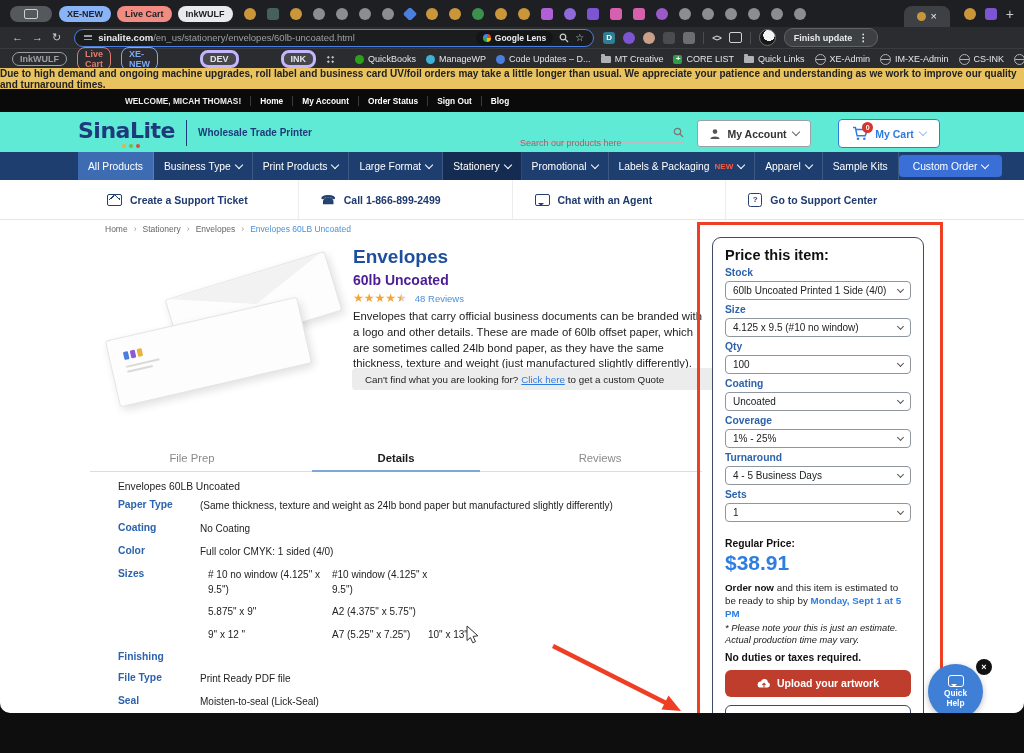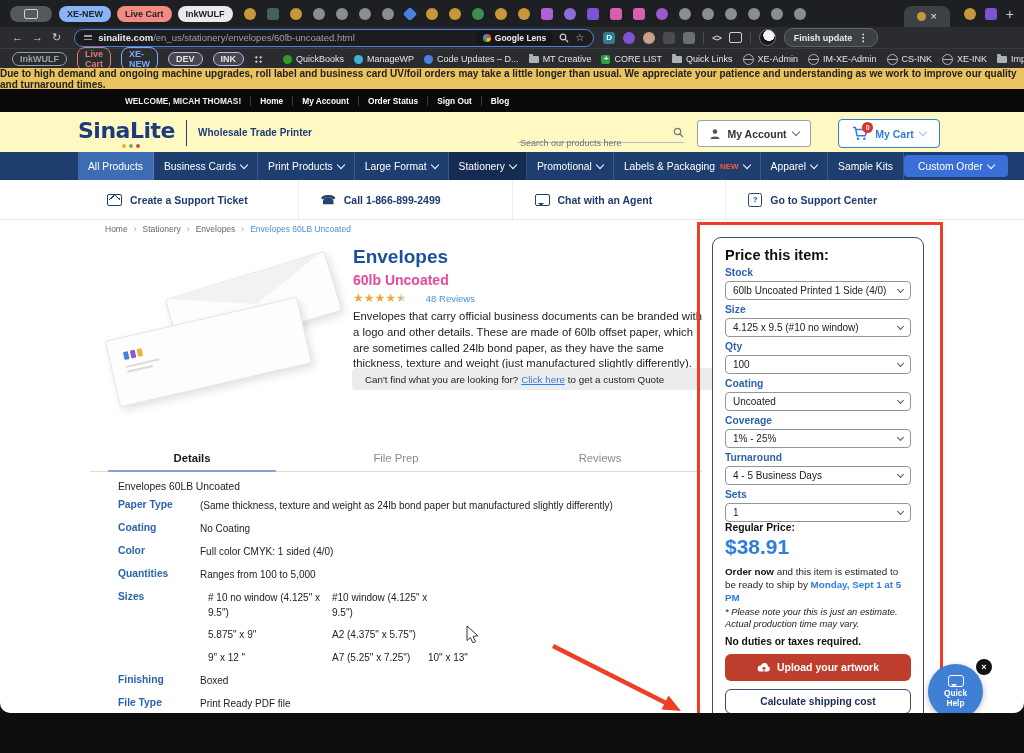--- a/index.html
+++ b/index.html
@@ -34,38 +34,38 @@
   .ext.sq{border-radius:3px;display:flex;align-items:center;justify-content:center;color:#fff;font-size:8px;font-weight:700;}
   .vdiv{width:1px;height:12px;background:#4a4c50;}
   .code-ic{color:#cfd1d4;font-size:9px;font-weight:700;letter-spacing:-1px;}
   .boxic{width:11px;height:9px;border:1.2px solid #cfd1d4;border-radius:2px;}
   .profile{width:15px;height:15px;border-radius:50%;background:radial-gradient(circle at 60% 35%,#f4f4f4 0 42%,#17181a 44%);border:1px solid #6b6e72;}
   .finish-btn{height:17px;border-radius:9px;background:#3c4043;color:#e8eaed;font-size:9px;font-weight:600;display:flex;align-items:center;padding:0 9px;gap:6px;border:1px solid #5f6368;white-space:nowrap;}
   .kebab{color:#e8eaed;font-size:10px;}
   .bookmarksbar{position:absolute;top:48px;left:0;right:0;height:20px;background:#2b2c2f;border-top:1px solid #3a3b3e;display:flex;align-items:center;padding:0 12px;gap:10px;font-size:9px;color:#e3e5e8;}
   .bm{display:flex;align-items:center;gap:4px;white-space:nowrap;}
   .bm-chip{border:1px solid #9aa0a6;border-radius:8px;padding:1px 7px;font-weight:700;}
-  .bm-chip.solid{background:#45474b;border:1px solid #c4b5fd;}
+  .bm-chip.solid{background:#45474b;border:3px solid #c4b5fd;margin-left:32px;}
   .bi-dot{width:9px;height:9px;border-radius:50%;}
   .bi-folder{width:10px;height:7px;background:#aeb1b5;border-radius:1px;position:relative;}
   .bi-folder::before{content:"";position:absolute;left:0;top:-2px;width:4px;height:2px;background:#aeb1b5;border-radius:1px 1px 0 0;}
   .bi-globe{width:9px;height:9px;border-radius:50%;border:1px solid #aeb1b5;background:linear-gradient(#aeb1b5,#aeb1b5) center/100% 1px no-repeat;}
   .bi-plus{width:9px;height:9px;border-radius:2px;background:#2f9e44;color:#fff;font-size:8px;font-weight:700;display:flex;align-items:center;justify-content:center;line-height:1;}
   .bi-grid{width:9px;height:9px;background:
       radial-gradient(circle,#cfd1d4 1px,transparent 1.2px) 0 0/4.5px 4.5px;}
   
   .banner{position:absolute;top:68px;left:0;right:0;height:21px;background:#e9c35f;color:#222;
           font-size:10px;font-weight:600;display:flex;align-items:center;justify-content:center;}
   .topbar{position:absolute;top:89px;left:0;right:0;height:23px;background:#0a0a0a;color:#fff;
           display:flex;align-items:center;padding-left:125px;font-size:8.3px;font-weight:600;gap:0;}
   .topbar .tlink{padding:0 9px;border-right:1px solid #3a3a3a;}
   .topbar .tlink:last-child{border-right:none;}
   .topbar .welcome{padding-right:9px;border-right:1px solid #3a3a3a;color:#eee;}
   
-  .siteheader{position:absolute;top:112px;left:0;right:0;height:40px;background:#fef9c3;}
+  .siteheader{position:absolute;top:112px;left:0;right:0;height:40px;background:#5eead4;}
   .logo{position:absolute;left:78px;top:6px;font-size:22px;font-weight:700;color:#1e3a7a;letter-spacing:-.5px;font-family:"DejaVu Sans","Liberation Sans",sans-serif;}
   .logo-dots{position:absolute;left:122px;top:32px;display:flex;gap:3px;}
   .logo-dots i{width:4px;height:4px;border-radius:50%;}
   .logo-sep{position:absolute;left:186px;top:8px;width:1px;height:26px;background:#1e3a7a;}
   .tagline{position:absolute;left:198px;top:15px;font-size:10px;font-weight:700;color:#1e3a7a;}
   .searchbox{position:absolute;left:518px;top:122px;width:166px;border-bottom:1px solid #b9bdc2;display:flex;align-items:center;height:20px;}
   .searchbox input{border:none;outline:none;flex:1;font-size:9px;color:#444;font-family:inherit;background:transparent;margin-top:22px;}
   .hdr-btn{position:absolute;display:flex;align-items:center;justify-content:center;gap:6px;background:#fff;}
   .acct-btn{left:697px;top:120px;width:112px;height:25px;border:1px solid #9aa0a6;border-radius:3px;font-size:10.5px;font-weight:700;color:#333;}
   .cart-btn{left:838px;top:119px;width:100px;height:27px;border:1.5px solid #2e7de0;border-radius:4px;font-size:10.5px;font-weight:700;color:#2e7de0;}
@@ -98,25 +98,25 @@
   .product-image{position:absolute;left:108px;top:272px;width:235px;height:128px;}
   .env{position:absolute;background:#fdfdfd;border:1px solid #e4e4e4;border-radius:3px;box-shadow:2px 4px 8px rgba(0,0,0,.12);}
   .env.back{left:62px;top:2px;width:165px;height:60px;transform:rotate(-17deg);}
   .env.back .flap{position:absolute;left:4px;right:4px;top:0;height:30px;background:#f2f2f2;clip-path:polygon(0 0,100% 0,52% 100%);}
   .env.front{left:2px;top:46px;width:195px;height:66px;transform:rotate(-13deg);}
   .env-logo{position:absolute;left:14px;top:14px;display:flex;gap:2px;}
   .env-logo i{width:5px;height:8px;border-radius:1px;}
   .env-lines{position:absolute;left:14px;top:28px;}
   .env-lines i{display:block;width:34px;height:2px;background:#d9d9d9;margin-bottom:3px;}
   .p-title{position:absolute;left:353px;top:246px;font-size:19px;font-weight:700;color:#1d4f9e;}
-  .p-sub{position:absolute;left:353px;top:272px;font-size:14px;font-weight:700;color:#ec4899;}
+  .p-sub{position:absolute;left:353px;top:272px;font-size:14px;font-weight:700;color:#4c1d95;}
   .p-stars{position:absolute;left:353px;top:291px;font-size:12px;display:flex;align-items:center;gap:2px;}
   .star{color:#f0a63a;}
   .star.half{background:linear-gradient(90deg,#f0a63a 50%,#cfcfcf 50%);-webkit-background-clip:text;background-clip:text;color:transparent;}
-  .reviews-link{font-size:9.5px;color:#4a90d9;margin-left:17px;}
+  .reviews-link{font-size:9.5px;color:#4a90d9;margin-left:6px;}
   .p-desc{position:absolute;left:353px;top:309px;width:352px;font-size:11.3px;line-height:1.4;color:#222;}
   .quote-box{position:absolute;left:352px;top:368px;width:352px;height:22px;background:#ececec;border-radius:4px;display:flex;align-items:center;padding-left:13px;font-size:9.8px;color:#222;gap:3px;}
   .quote-box a{color:#2e7de0;text-decoration:underline;}
   
   .ptabs{position:absolute;left:90px;top:449px;width:612px;display:flex;border-bottom:1px solid #ddd;height:22px;}
   .ptab{flex:1;text-align:center;font-size:11.3px;color:#8a8a8a;padding-top:3px;position:relative;}
   .ptab.active{color:#1a1a1a;font-weight:700;}
   .ptab.active::after{content:"";position:absolute;left:18px;right:18px;bottom:-1px;height:2px;background:#7da7d9;}
   
   .d-heading{position:absolute;left:118px;top:481px;font-size:10.3px;color:#222;}
@@ -125,21 +125,21 @@
   .dlabel{font-size:10.3px;font-weight:700;color:#2d63ad;line-height:1.25;}
   .dvalue{font-size:10px;color:#222;line-height:1.45;}
   .sizes-grid{display:grid;grid-template-columns:124px 96px auto;row-gap:8px;padding-left:8px;font-size:10px;color:#222;}
   
   .annotation-rect{position:absolute;left:697px;top:222px;width:240px;height:521px;border:3px solid #ee3f25;pointer-events:none;}
   .price-panel{position:absolute;left:712px;top:237px;width:212px;height:506px;background:#fff;border:1.5px solid #3d4a68;border-radius:9px;padding:9px 12px;box-sizing:border-box;}
   .pp-title{font-size:14.5px;font-weight:700;color:#111;margin-bottom:4px;}
   .pfield-label{font-size:10.3px;font-weight:700;color:#2d63ad;margin:4px 0 3px;}
   .pselect{height:17px;border:1px solid #8f969e;border-radius:4px;display:flex;align-items:center;padding:0 7px;font-size:10px;color:#202124;justify-content:space-between;background:#fff;}
   .pselect .caret{color:#555;width:4px;height:4px;}
-  .pp-reg{font-size:10.3px;font-weight:700;color:#111;margin-top:0;}
+  .pp-reg{font-size:10.3px;font-weight:700;color:#111;margin-top:16px;}
   .pp-price{font-size:21px;font-weight:700;color:#2e7de0;margin-top:2px;}
   .pp-ship{font-size:9.8px;color:#222;line-height:1.32;margin-top:7px;}
   .pp-ship b{color:#111;}
   .pp-ship .date{color:#2e7de0;font-weight:700;}
   .pp-note{font-size:9.3px;font-style:italic;color:#222;line-height:1.3;margin-top:1px;}
   .pp-duties{font-size:10.3px;font-weight:700;color:#111;margin:6px 0 7px;}
   .pp-btn{width:100%;border-radius:6px;display:flex;align-items:center;justify-content:center;gap:6px;box-sizing:border-box;font-family:inherit;}
   .pp-btn.primary{height:27px;background:#bf3d2c;color:#fff;font-size:10.5px;font-weight:700;border:none;margin-bottom:8px;}
   .pp-btn.outline{height:25px;background:#fff;border:1.3px solid #3d4a68;color:#1c2c55;font-size:10.3px;font-weight:600;margin-bottom:8px;}
   
@@ -346,21 +346,21 @@
     </span>
     <span>My Cart</span>
     <span class="caret" style="color:#9cc1ee;"></span>
   </div>
 
   <div class="mainnav">
       <span class="nav-item highlight">
         <span>All Products</span>
       </span>
       <span class="nav-item">
-        <span>Business Cards</span>
+        <span>Business Type</span>
         <span class="caret"></span>
       </span>
       <span class="nav-item">
         <span>Print Products</span>
         <span class="caret"></span>
       </span>
       <span class="nav-item">
         <span>Large Format</span>
         <span class="caret"></span>
       </span>
@@ -442,22 +442,22 @@
     <span class="reviews-link">48 Reviews</span>
   </div>
   <div class="p-desc">Envelopes that carry official business documents can be branded with a logo and other details. These are made of 60lb offset paper, which are sometimes called 24lb bond paper, as they have the same thickness, texture and weight (just manufactured slightly differently).</div>
   <div class="quote-box">
     <span>Can't find what you are looking for?</span>
     <a>Click here</a>
     <span>to get a custom Quote</span>
   </div>
 
   <div class="ptabs">
+      <div class="ptab">File Prep</div>
       <div class="ptab active">Details</div>
-      <div class="ptab">File Prep</div>
       <div class="ptab">Reviews</div>
     </div>
 
   <div class="d-heading">Envelopes 60LB Uncoated</div>
   <div class="d-rows">
       <div class="drow">
         <div class="dlabel"><span>Paper Type</span></div>
         <div class="dvalue">
           <div>(Same thickness, texture and weight as 24lb bond paper but manufactured slightly differently)</div>
         </div>
@@ -465,49 +465,40 @@
       <div class="drow">
         <div class="dlabel"><span>Coating</span></div>
         <div class="dvalue">
           <div>No Coating</div>
         </div>
       </div>
       <div class="drow">
         <div class="dlabel"><span>Color</span></div>
         <div class="dvalue">
           <div>Full color CMYK: 1 sided (4/0)</div>
-        </div>
-      </div>
-      <div class="drow">
-        <div class="dlabel"><span>Quantities</span></div>
-        <div class="dvalue">
-          <div>Ranges from 100 to 5,000</div>
         </div>
       </div>
       <div class="drow">
         <div class="dlabel"><span>Sizes</span></div>
         <div class="dvalue">
           <div class="sizes-grid">
             <span># 10 no window (4.125" x 9.5")</span>
             <span>#10 window (4.125" x 9.5")</span>
             <span></span>
             <span>5.875" x 9"</span>
             <span>A2 (4.375" x 5.75")</span>
             <span></span>
             <span>9" x 12 "</span>
             <span>A7 (5.25" x 7.25")</span>
             <span>10" x 13"</span>
           </div>
         </div>
       </div>
       <div class="drow">
         <div class="dlabel"><span>Finishing</span></div>
-        <div class="dvalue">
-          <div>Boxed</div>
-        </div>
       </div>
       <div class="drow">
         <div class="dlabel"><span>File Type</span></div>
         <div class="dvalue">
           <div>Print Ready PDF file</div>
         </div>
       </div>
       <div class="drow">
         <div class="dlabel"><span>Seal</span></div>
         <div class="dvalue">

